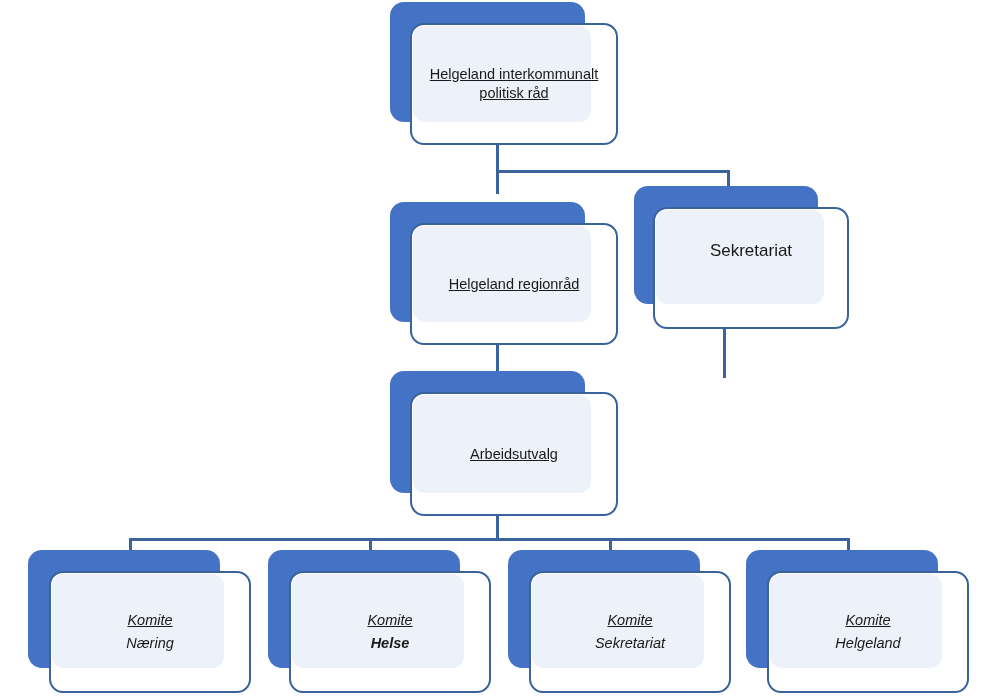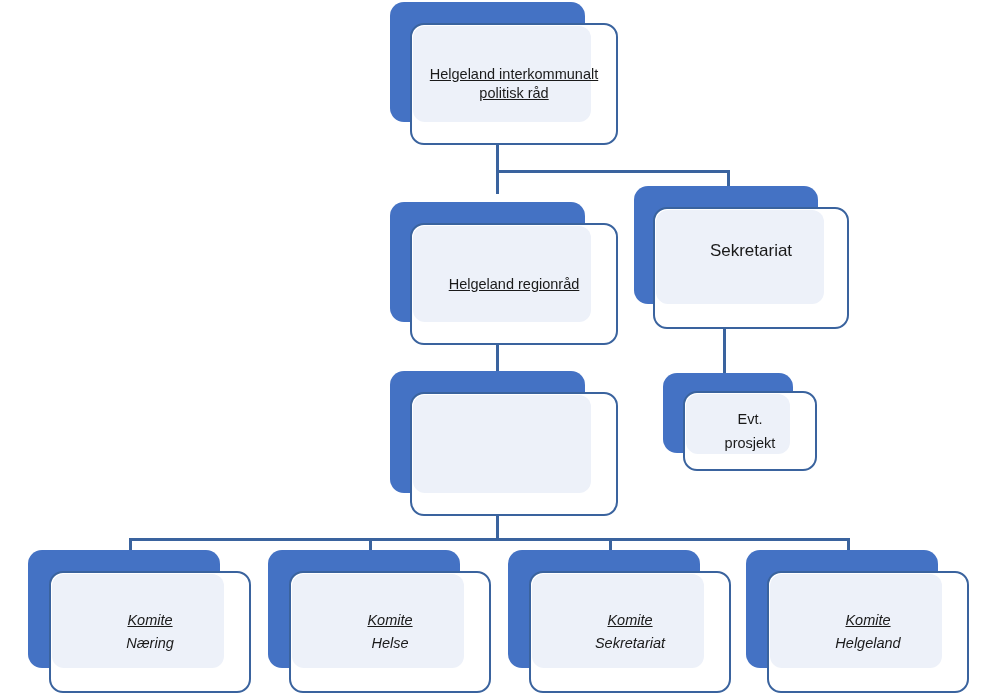--- a/index.html
+++ b/index.html
@@ -73,49 +73,43 @@
     <div class="layer-fill" style="left: 22px; top: 24px; width: 168px; height: 94px; background: rgb(237, 241, 249);"></div>
     <div class="node-text" style="left: 19px; top: 21px; width: 196px; height: 89px; font-size: 17px; color: rgb(26, 26, 26);">
       <span class="ln">Sekretariat</span>
     </div>
   </div>
 
   <div class="node" style="left:390px;top:371px;width:230px;height:148px;">
     <div class="layer-back" style="width: 195px; height: 122px; background: rgb(68, 114, 196);"></div>
     <div class="layer-front" style="left: 20px; top: 21px; width: 208px; height: 124px; border-color: rgb(58, 99, 158);"></div>
     <div class="layer-fill" style="left: 23px; top: 24px; width: 178px; height: 98px; background: rgb(237, 241, 249);"></div>
+    <div class="node-text" style="left: 20px; top: 21px; width: 208px; height: 124px; font-size: 14.5px; color: rgb(26, 26, 26);">
+      <span class="ln ul">Arbeidsutvalg</span>
+    </div>
   </div>
 
-  <div class="node" style="left:663px;top:373px;width:156px;height:100px;">
-    <div class="layer-back" style="width: 130px; height: 80px; background: rgb(68, 114, 196);"></div>
-    <div class="layer-front" style="left: 20px; top: 18px; width: 134px; height: 80px; border-color: rgb(58, 99, 158);"></div>
-    <div class="layer-fill" style="left: 23px; top: 21px; width: 104px; height: 60px; background: rgb(237, 241, 249);"></div>
-    <div class="node-text" style="left: 20px; top: 18px; width: 134px; height: 80px; font-size: 14.5px; color: rgb(26, 26, 26);">
-      <span class="ln">Evt.</span>
-      <span class="ln" style="padding-top:5px;">prosjekt</span>
-    </div>
-  </div>
 
   <div class="node" style="left:28px;top:550px;width:225px;height:145px;">
     <div class="layer-back" style="width: 192px; height: 118px; background: rgb(68, 114, 196);"></div>
     <div class="layer-front" style="left: 21px; top: 21px; width: 202px; height: 122px; border-color: rgb(58, 99, 158);"></div>
     <div class="layer-fill" style="left: 24px; top: 24px; width: 172px; height: 94px; background: rgb(237, 241, 249);"></div>
     <div class="node-text" style="left: 21px; top: 21px; width: 202px; height: 122px; font-size: 14.5px; color: rgb(26, 26, 26);">
       <span class="ln ul it">Komite</span>
       <span class="ln it" style="padding-top:4px;">Næring</span>
     </div>
   </div>
 
   <div class="node" style="left:268px;top:550px;width:225px;height:145px;">
     <div class="layer-back" style="width: 192px; height: 118px; background: rgb(68, 114, 196);"></div>
     <div class="layer-front" style="left: 21px; top: 21px; width: 202px; height: 122px; border-color: rgb(58, 99, 158);"></div>
     <div class="layer-fill" style="left: 24px; top: 24px; width: 172px; height: 94px; background: rgb(237, 241, 249);"></div>
     <div class="node-text" style="left: 21px; top: 21px; width: 202px; height: 122px; font-size: 14.5px; color: rgb(26, 26, 26);">
       <span class="ln ul it">Komite</span>
-      <span class="ln it" style="padding-top:4px;">Helse</span>
+      <span class="ln it" style="padding-top:4px;font-weight:bold;">Helse</span>
     </div>
   </div>
 
   <div class="node" style="left:508px;top:550px;width:225px;height:145px;">
     <div class="layer-back" style="width: 192px; height: 118px; background: rgb(68, 114, 196);"></div>
     <div class="layer-front" style="left: 21px; top: 21px; width: 202px; height: 122px; border-color: rgb(58, 99, 158);"></div>
     <div class="layer-fill" style="left: 24px; top: 24px; width: 172px; height: 94px; background: rgb(237, 241, 249);"></div>
     <div class="node-text" style="left: 21px; top: 21px; width: 202px; height: 122px; font-size: 14.5px; color: rgb(26, 26, 26);">
       <span class="ln ul it">Komite</span>
       <span class="ln it" style="padding-top:4px;">Sekretariat</span>

